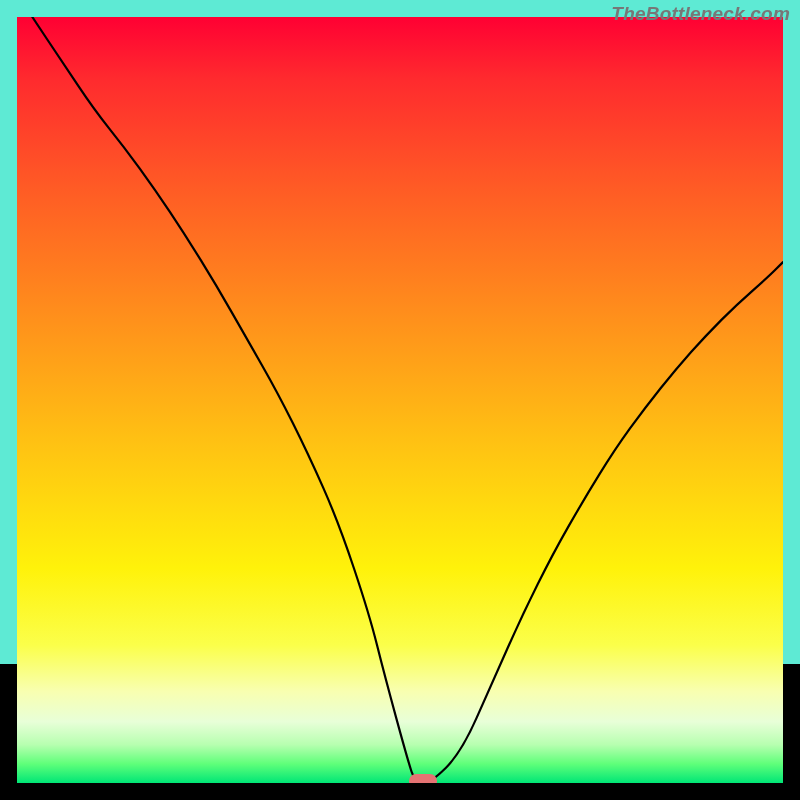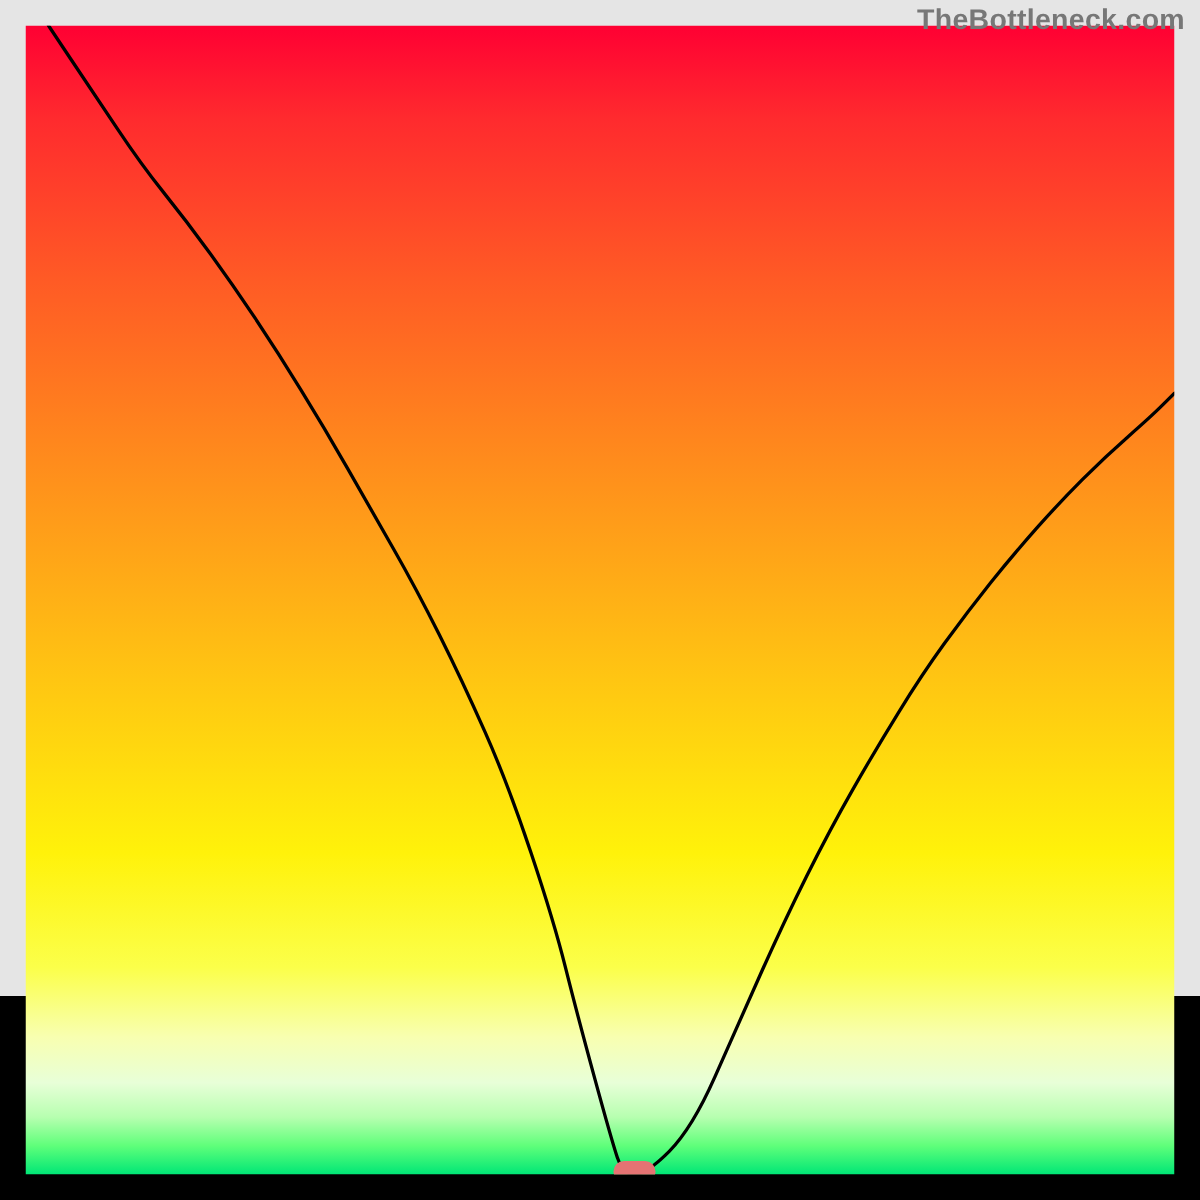--- a/index.html
+++ b/index.html
@@ -8,21 +8,22 @@
     width: 800px;
     height: 800px;
     background: #000;
     overflow: hidden;
     font-family: Arial, Helvetica, sans-serif;
   }
   .outer {
     position: relative;
     width: 800px;
     height: 664px;
-    background: #e5e5e5;
+    background: #5eead4;
+    font-style: italic;
   }
   .plot {
     position: absolute;
     left: 17px;
     top: 17px;
     width: 766px;
     height: 766px;
     overflow: hidden;
   }
   .gradient {

